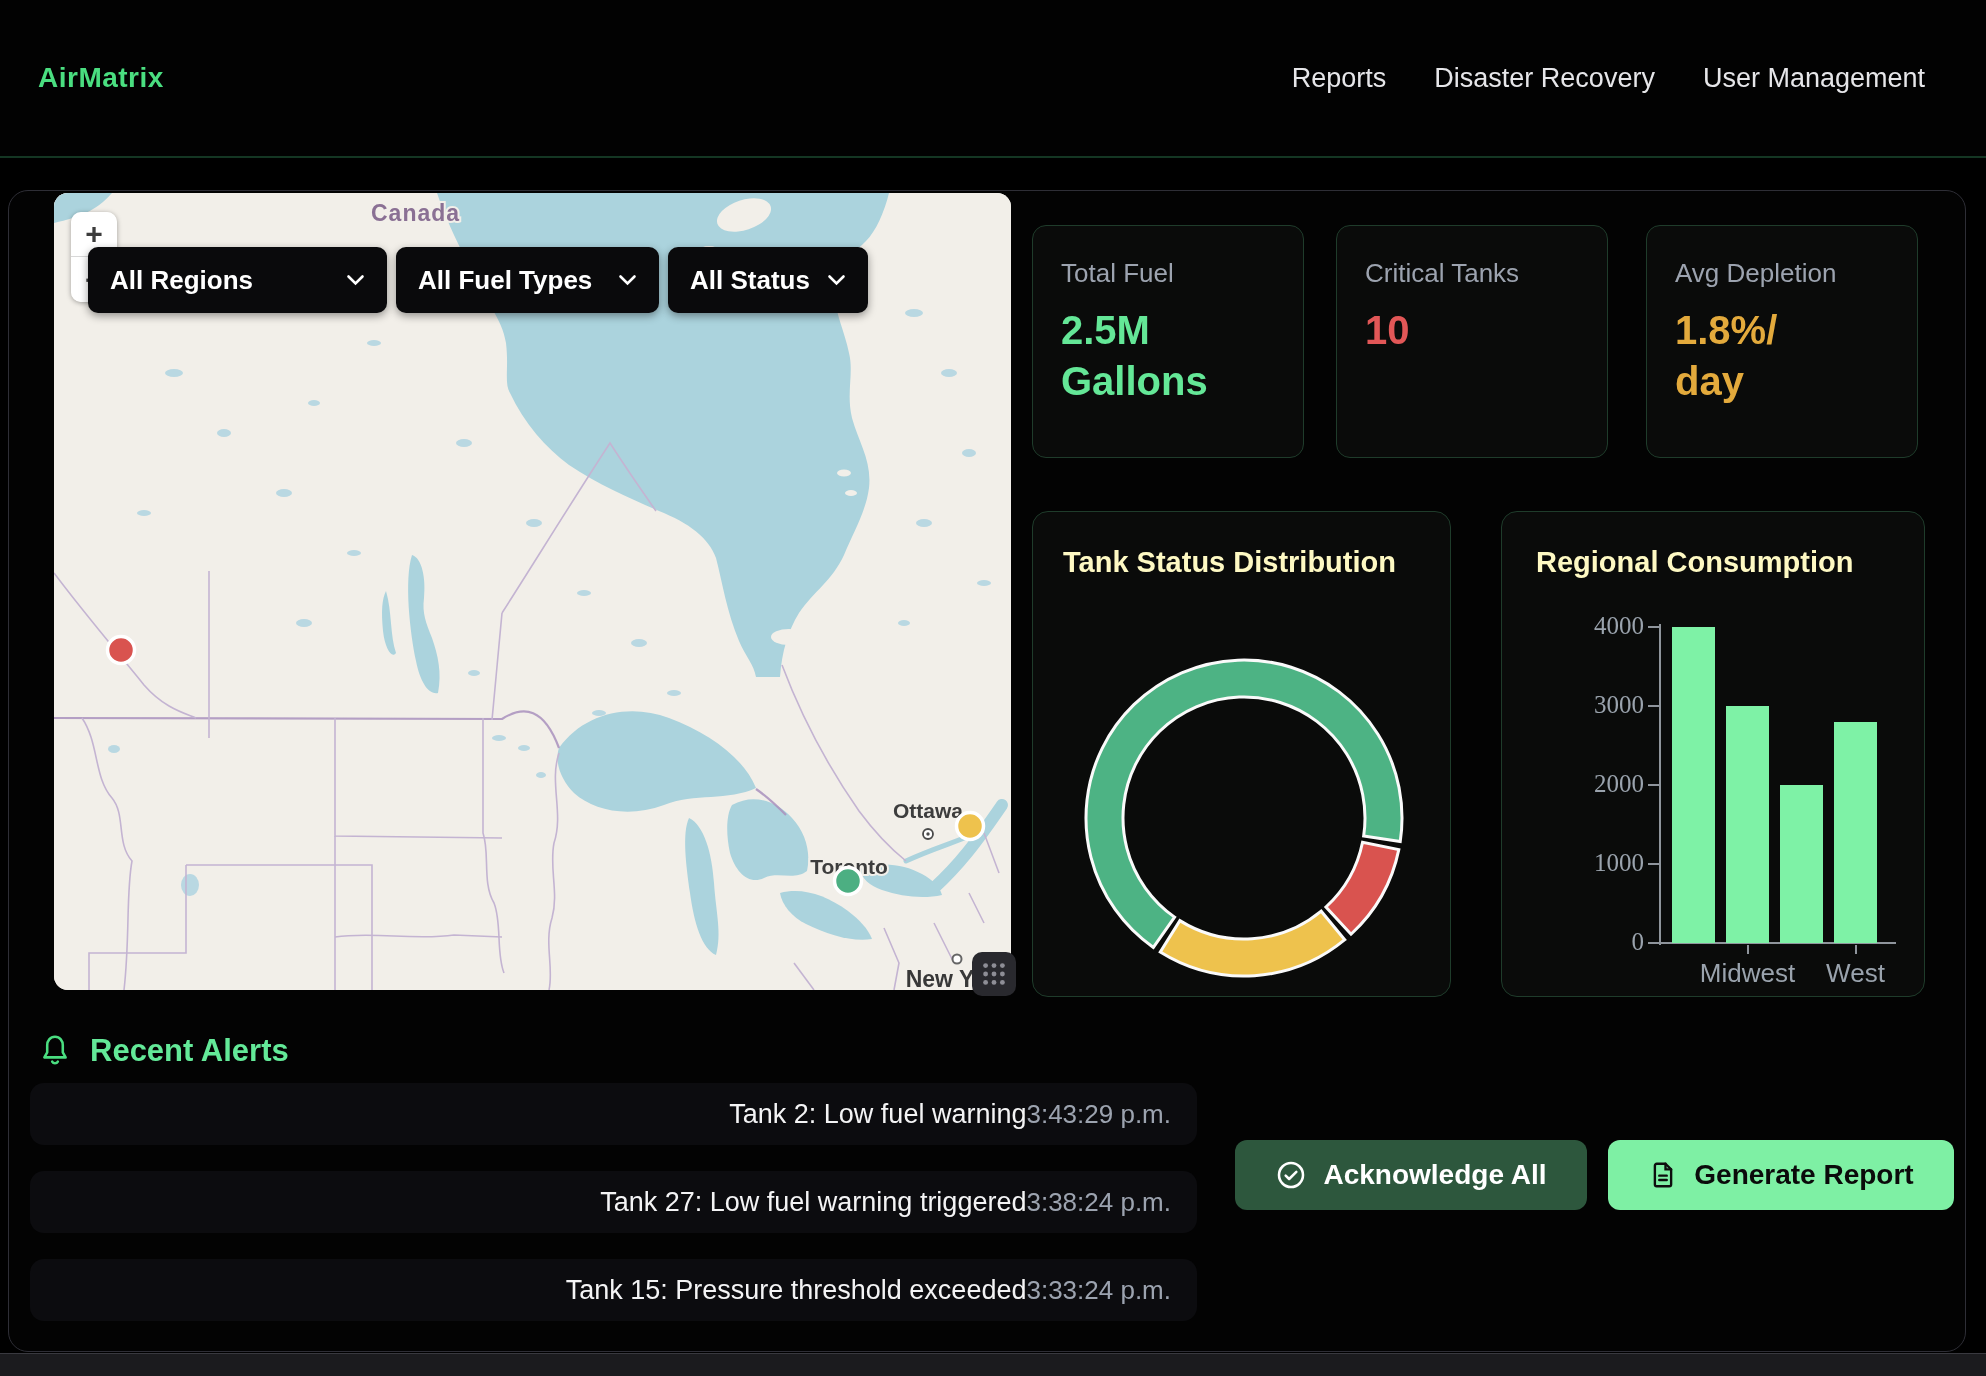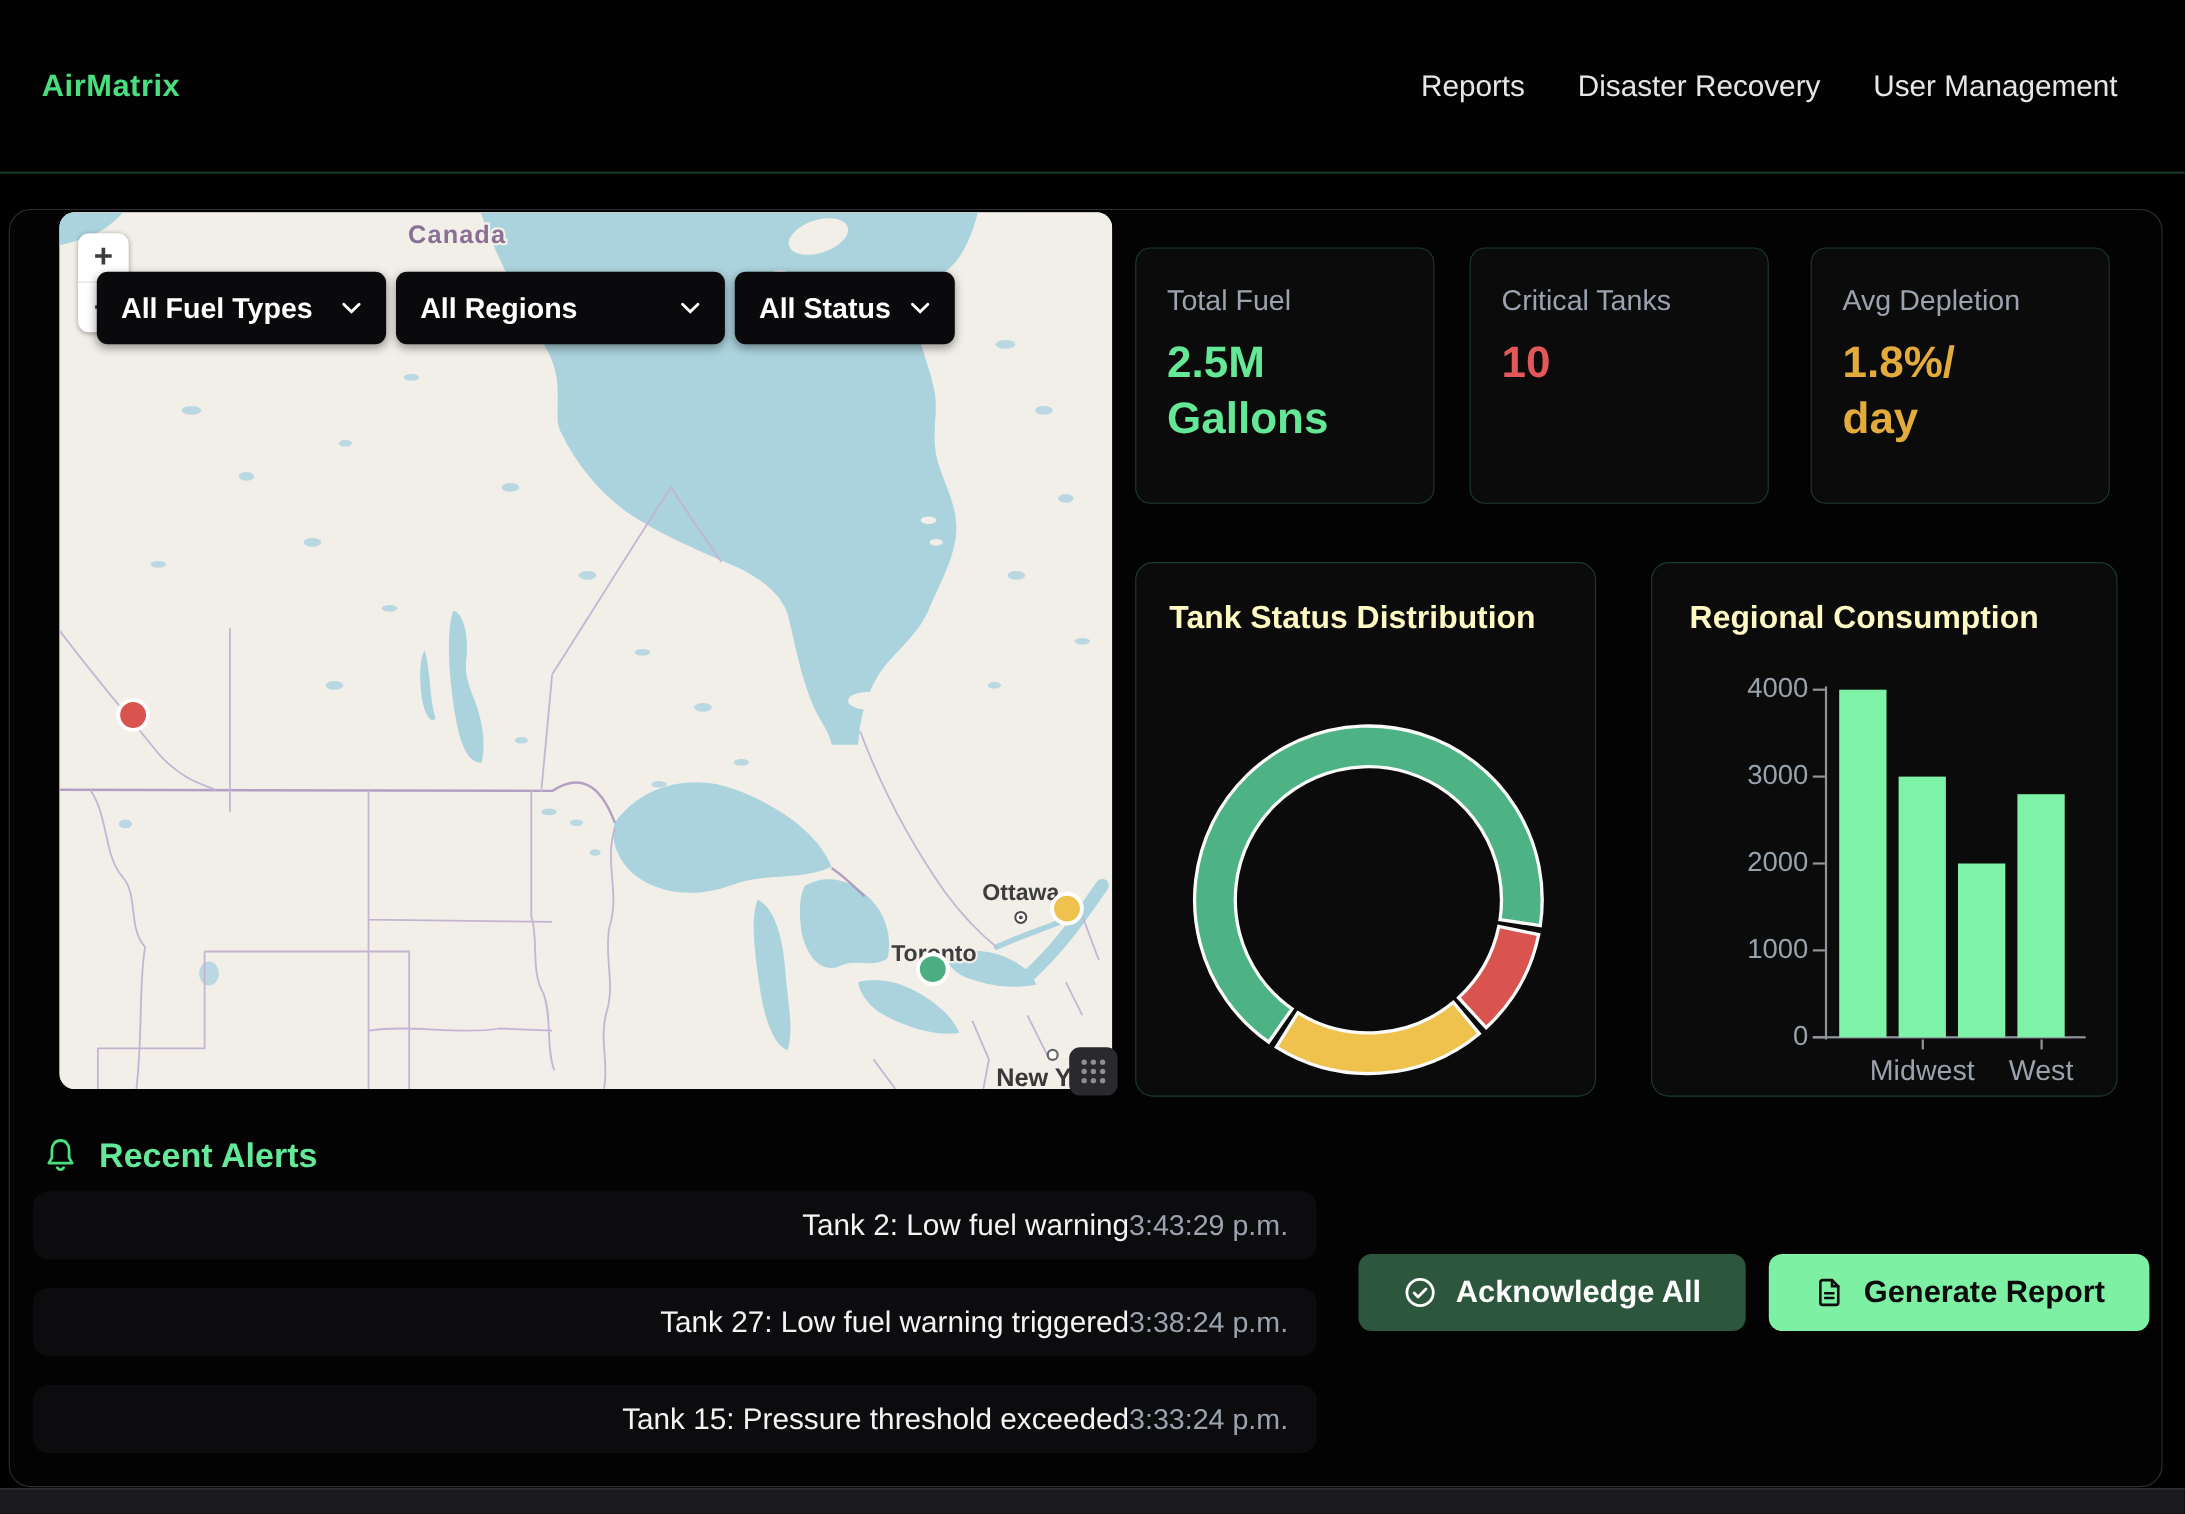--- a/index.html
+++ b/index.html
@@ -47,21 +47,21 @@
   .stat-card { position:absolute; top:225px; width:272px; height:233px; background:#0a0b0a;
                border:1px solid #1f3c2b; border-radius:14px; padding:32px 28px; z-index:2; }
   .stat-label { font-size:26px; color:#9ca3af; }
   .stat-value { margin-top:16px; font-size:40px; font-weight:700; line-height:1.28; }
 
   
   .chart-card { position:absolute; top:511px; height:486px; background:#0a0b0a;
                 border:1px solid #1f3c2b; border-radius:16px; z-index:2; }
   .chart-title { position:absolute; left:30px; top:34px; font-size:29px; font-weight:700; color:#fef9c3; }
   #donut { position:absolute; left:41px; top:136px; }
-  .ytick-label { position:absolute; width:80px; text-align:right; font-size:25px; color:#9aa3ad; }
+  .ytick-label { position:absolute; width:80px; text-align:right; font-size:25px; color:#9aa3ad;font-family:Liberation Serif, serif; }
   .ytick-mark  { position:absolute; width:11px; height:2px; background:#8f959c; }
   .xtick-mark  { position:absolute; width:2px; height:9px; background:#8f959c; }
   .xtick-label { position:absolute; width:160px; text-align:center; font-size:26px; color:#9aa3ad; }
   .axis-v { position:absolute; width:2px; background:#8f959c; }
   .axis-h { position:absolute; height:2px; background:#8f959c; }
   .bar { position:absolute; }
 
   
   .alerts-head { position:absolute; left:38px; top:1032px; display:flex; align-items:center;
                  gap:18px; z-index:2; }
@@ -202,28 +202,28 @@
       <circle cx="916" cy="633" r="13.5" stroke="#fff" stroke-width="3.5" fill="#eec24d"></circle>
       <circle cx="794" cy="688" r="13.5" stroke="#fff" stroke-width="3.5" fill="#4caf82"></circle>
     </svg>
 
     <div class="zoomctl">
       <button>+</button>
       <button>−</button>
     </div>
 
     <div class="filters">
-      <div class="filter" style="width:263px">
-        <span>All Fuel Types</span>
+      <div class="filter" style="width:299px">
+        <span>All Regions</span>
         <svg width="19" height="12" viewBox="0 0 19 12">
           <path d="M2.5 2.5 L9.5 9.5 L16.5 2.5" stroke="#fff" stroke-width="2.6" fill="none" stroke-linecap="round"></path>
         </svg>
       </div>
-      <div class="filter" style="width:299px">
-        <span>All Regions</span>
+      <div class="filter" style="width:263px">
+        <span>All Fuel Types</span>
         <svg width="19" height="12" viewBox="0 0 19 12">
           <path d="M2.5 2.5 L9.5 9.5 L16.5 2.5" stroke="#fff" stroke-width="2.6" fill="none" stroke-linecap="round"></path>
         </svg>
       </div>
       <div class="filter" style="width:200px">
         <span>All Status</span>
         <svg width="19" height="12" viewBox="0 0 19 12">
           <path d="M2.5 2.5 L9.5 9.5 L16.5 2.5" stroke="#fff" stroke-width="2.6" fill="none" stroke-linecap="round"></path>
         </svg>
       </div>

